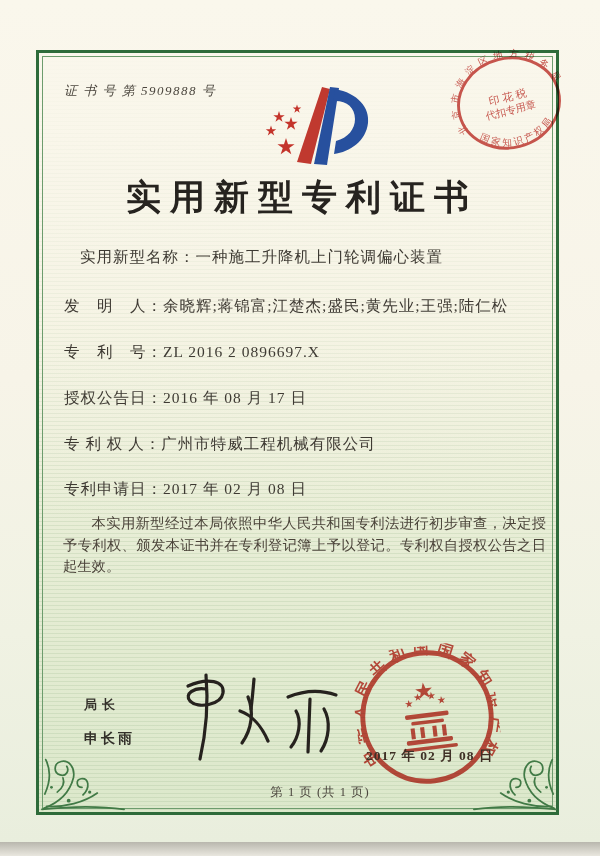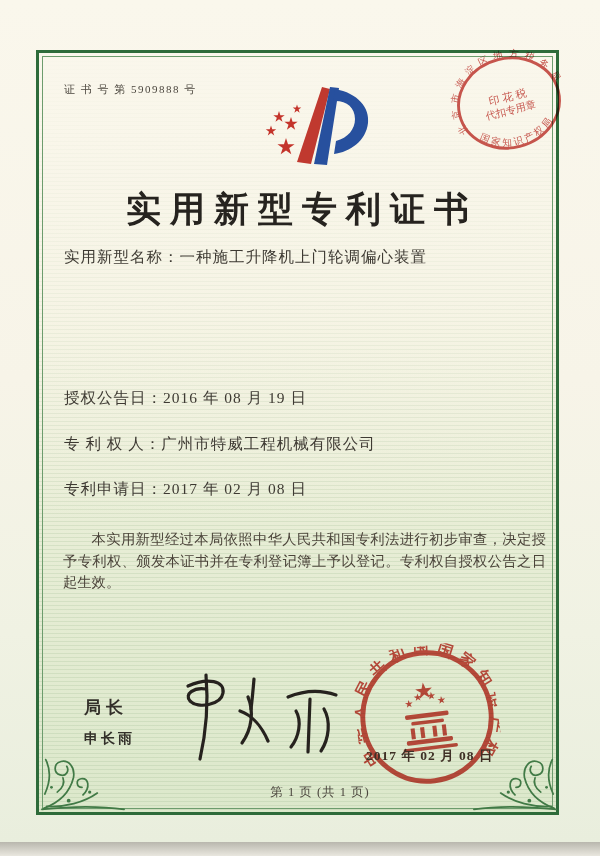--- a/index.html
+++ b/index.html
@@ -25,37 +25,38 @@
     background:linear-gradient(180deg,rgba(250,247,236,.95) 0%,rgba(250,247,236,.55) 30%,rgba(250,247,236,0) 62%);
   }
   .frame{
     position:absolute;left:36px;top:50px;width:523px;height:765px;
     border:3px solid #2e6b3a;box-sizing:border-box;pointer-events:none;
   }
   .frame::after{
     content:"";position:absolute;inset:3px;border:1px solid #6d9c6d;
   }
   .cert-no{
-    position:absolute;left:64px;top:82px;font-size:11px;color:#4b463e;
+    position:absolute;left:64px;top:82px;font-size:13px;color:#4b463e;
     letter-spacing:1.5px;
+    font-style:italic;
   }
   .title{
     position:absolute;left:36px;top:174px;width:523px;text-align:center;
-    font-size:35px;font-weight:bold;color:#26231f;letter-spacing:9px;text-indent:9px;margin-top:12px;
+    font-size:35px;font-weight:bold;color:#26231f;letter-spacing:9px;text-indent:9px;
   }
   .row{
     position:absolute;left:64px;font-size:15.5px;color:#3e3a33;letter-spacing:1px;white-space:nowrap;
   }
   .row .lbl{color:#3e3a33;}
   .paras{
-    position:absolute;left:63px;top:529px;width:483px;
+    position:absolute;left:63px;top:513px;width:483px;
     font-size:14.3px;line-height:21.6px;color:#4a4339;text-align:justify;
   }
   .paras p{margin:0;text-indent:2em;}
-  .issuer-pos{position:absolute;left:84px;top:696px;font-size:17px;font-weight:600;color:#33302a;letter-spacing:5px;}
+  .issuer-pos{position:absolute;left:84px;top:696px;font-size:13px;font-weight:600;color:#33302a;letter-spacing:5px;}
   .issuer-name{position:absolute;left:84px;top:730px;font-size:14px;font-weight:600;color:#33302a;letter-spacing:3px;}
   .footer{
     position:absolute;left:36px;top:784px;width:568px;text-align:center;
     font-size:12.5px;color:#4b463e;letter-spacing:1px;
   }
   .svg-abs{position:absolute;}
   .seal-wrap{mix-blend-mode:multiply;}
   .seal-date{
     position:absolute;left:366px;top:747px;font-size:13.5px;font-weight:bold;
     color:#3f3026;letter-spacing:1px;z-index:6;white-space:nowrap;
@@ -137,25 +138,31 @@
       <text font-size="8" fill="#c23b35" letter-spacing="2" font-family="'Liberation Sans',sans-serif">
         <textPath href="#taxBot">国家知识产权局</textPath>
       </text>
       <text x="0" y="-2" text-anchor="middle" font-size="9" fill="#c23b35" font-family="'Liberation Sans',sans-serif">印 花 税</text>
       <text x="0" y="9" text-anchor="middle" font-size="8.5" fill="#c23b35" font-family="'Liberation Sans',sans-serif">代扣专用章</text>
     </g>
   </svg>
 
   <div class="title">实用新型专利证书</div>
 
-  <div class="row" style="top:247px;">
+  <div class="row" style="top:247px;margin-left:16px;">
     <span class="lbl">实用新型名称：</span><span>一种施工升降机上门轮调偏心装置</span>
   </div>
+  <div class="row" style="top:296px;">
+    <span class="lbl">发　明　人：</span><span>余晓辉;蒋锦富;江楚杰;盛民;黄先业;王强;陆仁松</span>
+  </div>
+  <div class="row" style="top:342px;">
+    <span class="lbl">专　利　号：</span><span>ZL 2016 2 0896697.X</span>
+  </div>
   <div class="row" style="top:388px;">
-    <span class="lbl">授权公告日：</span><span>2016 年 08 月 19 日</span>
+    <span class="lbl">授权公告日：</span><span>2016 年 08 月 17 日</span>
   </div>
   <div class="row" style="top:434px;text-align:center;">
     <span class="lbl">专 利 权 人：</span><span>广州市特威工程机械有限公司</span>
   </div>
   <div class="row" style="top:479px;">
     <span class="lbl">专利申请日：</span><span>2017 年 02 月 08 日</span>
   </div>
 
   <div class="paras">
     <p>本实用新型经过本局依照中华人民共和国专利法进行初步审查，决定授予专利权、颁发本证书并在专利登记簿上予以登记。专利权自授权公告之日起生效。</p>

